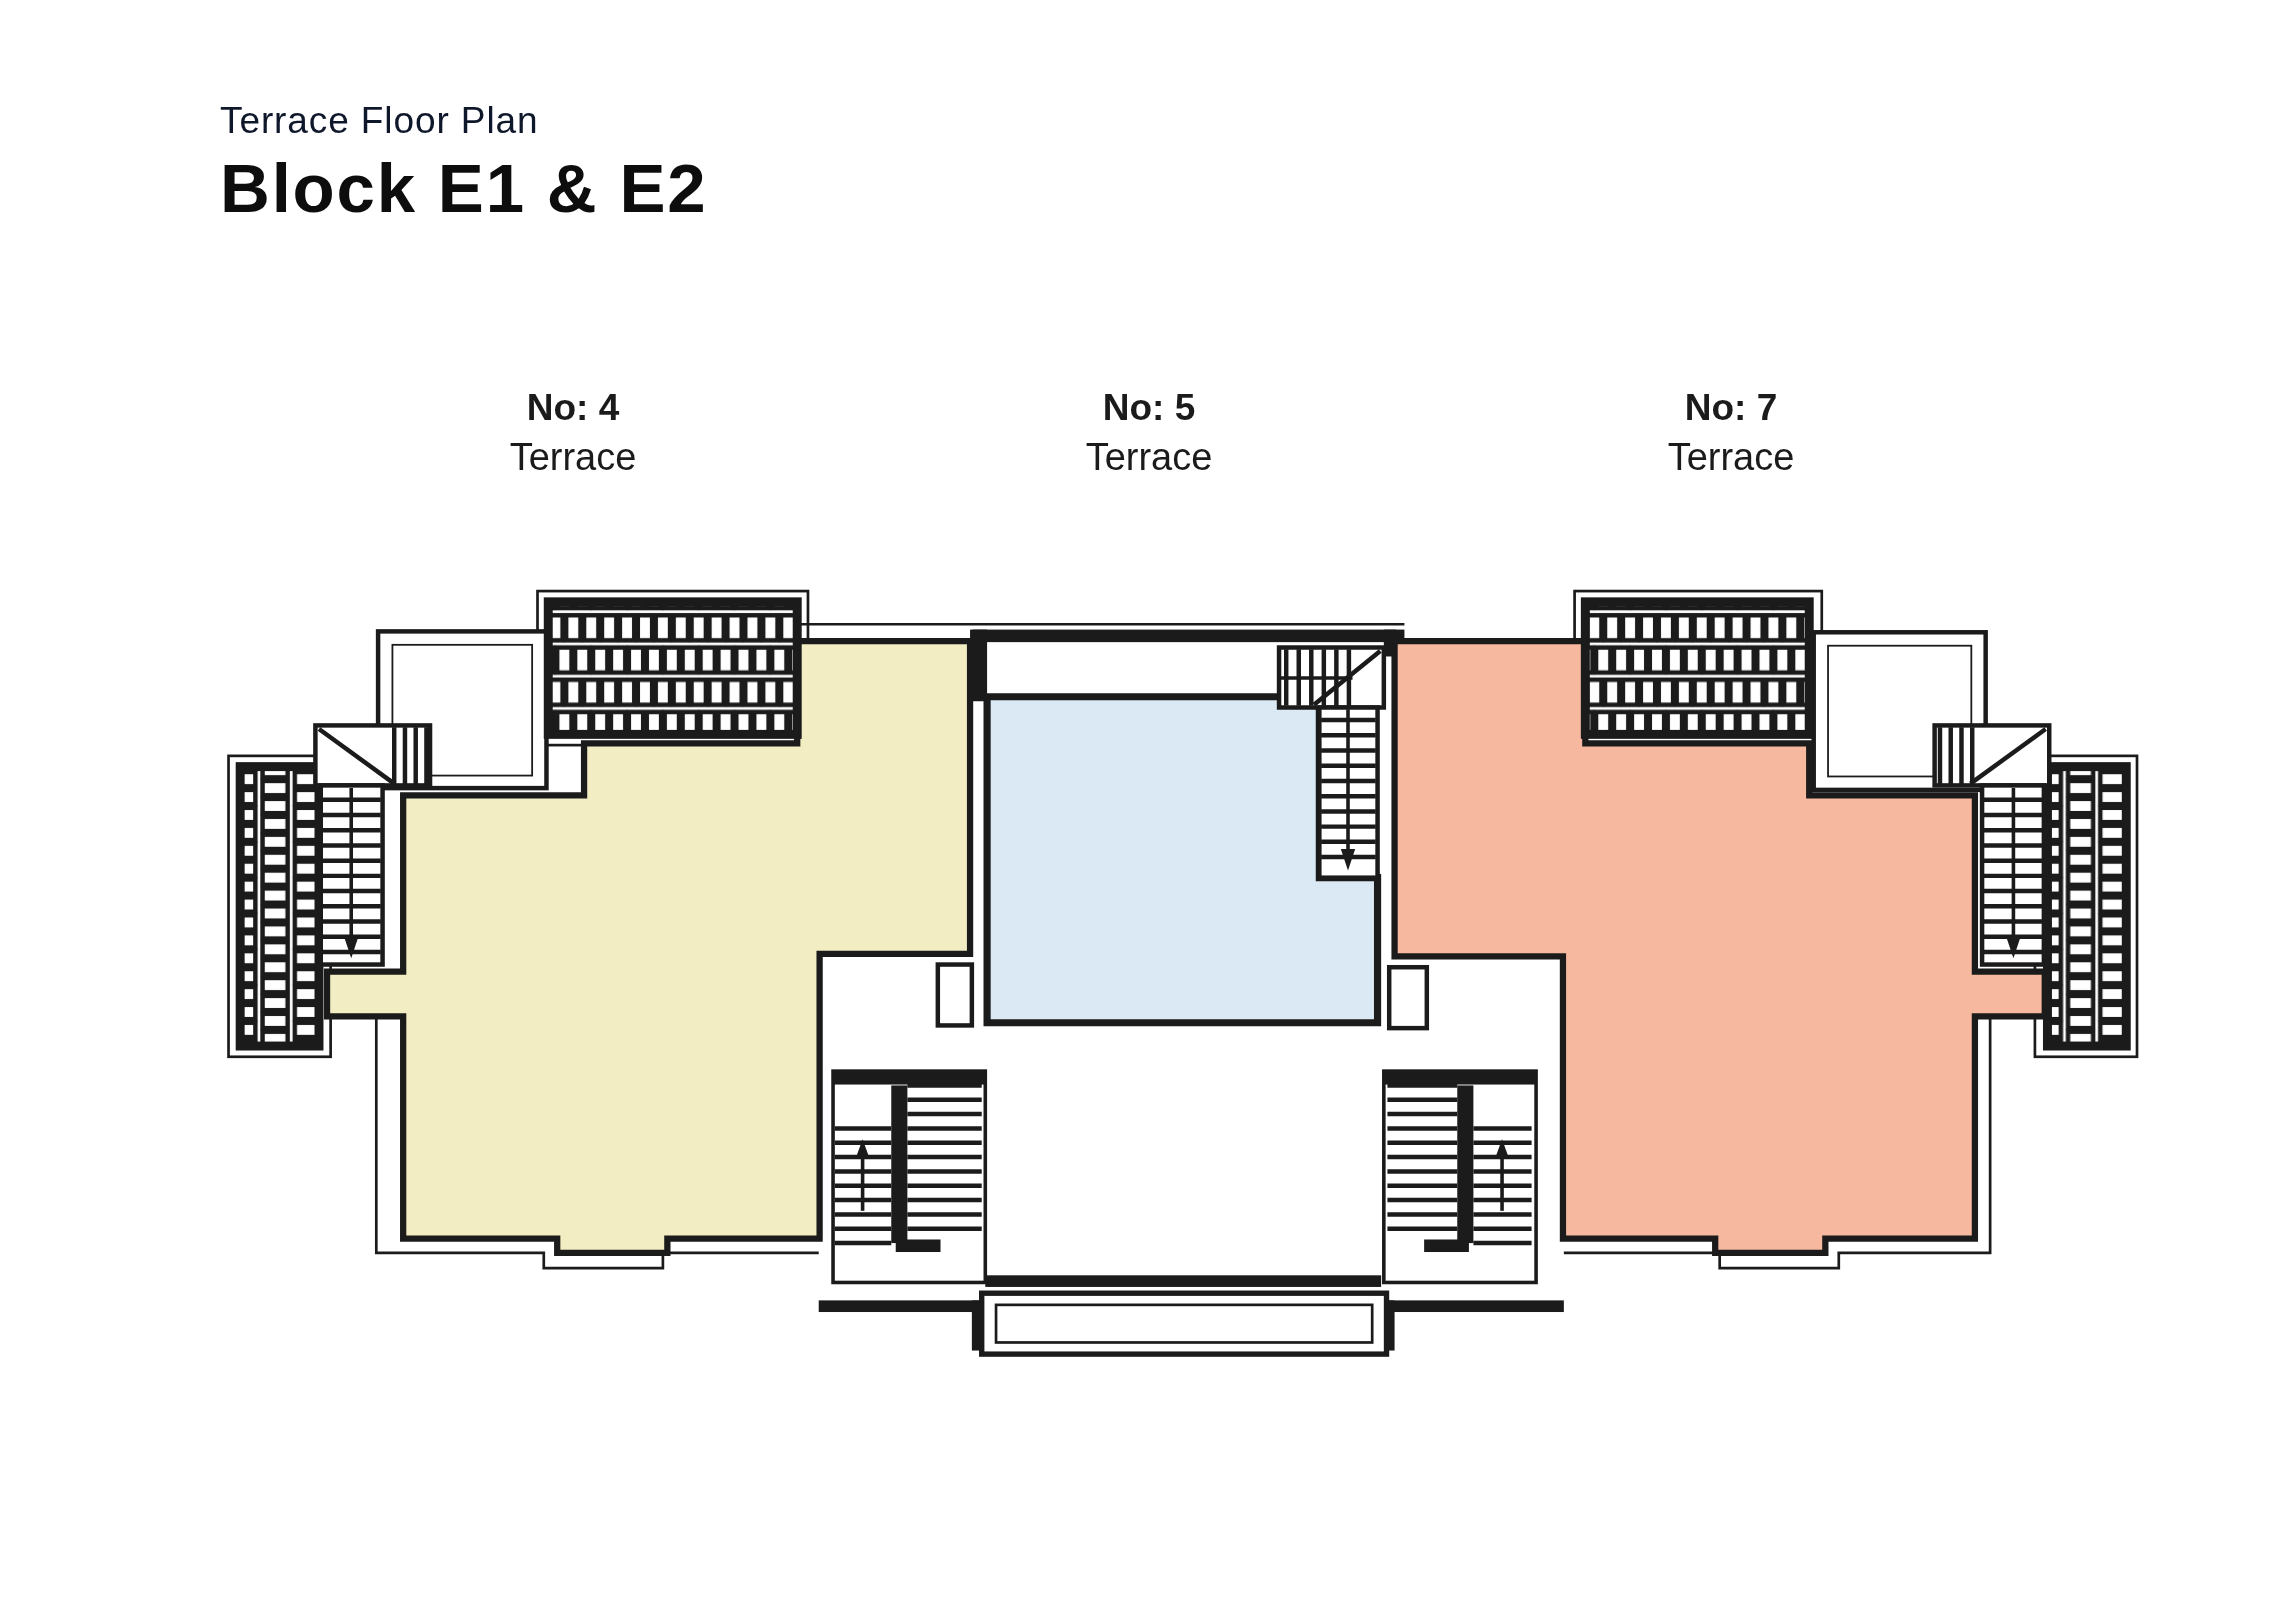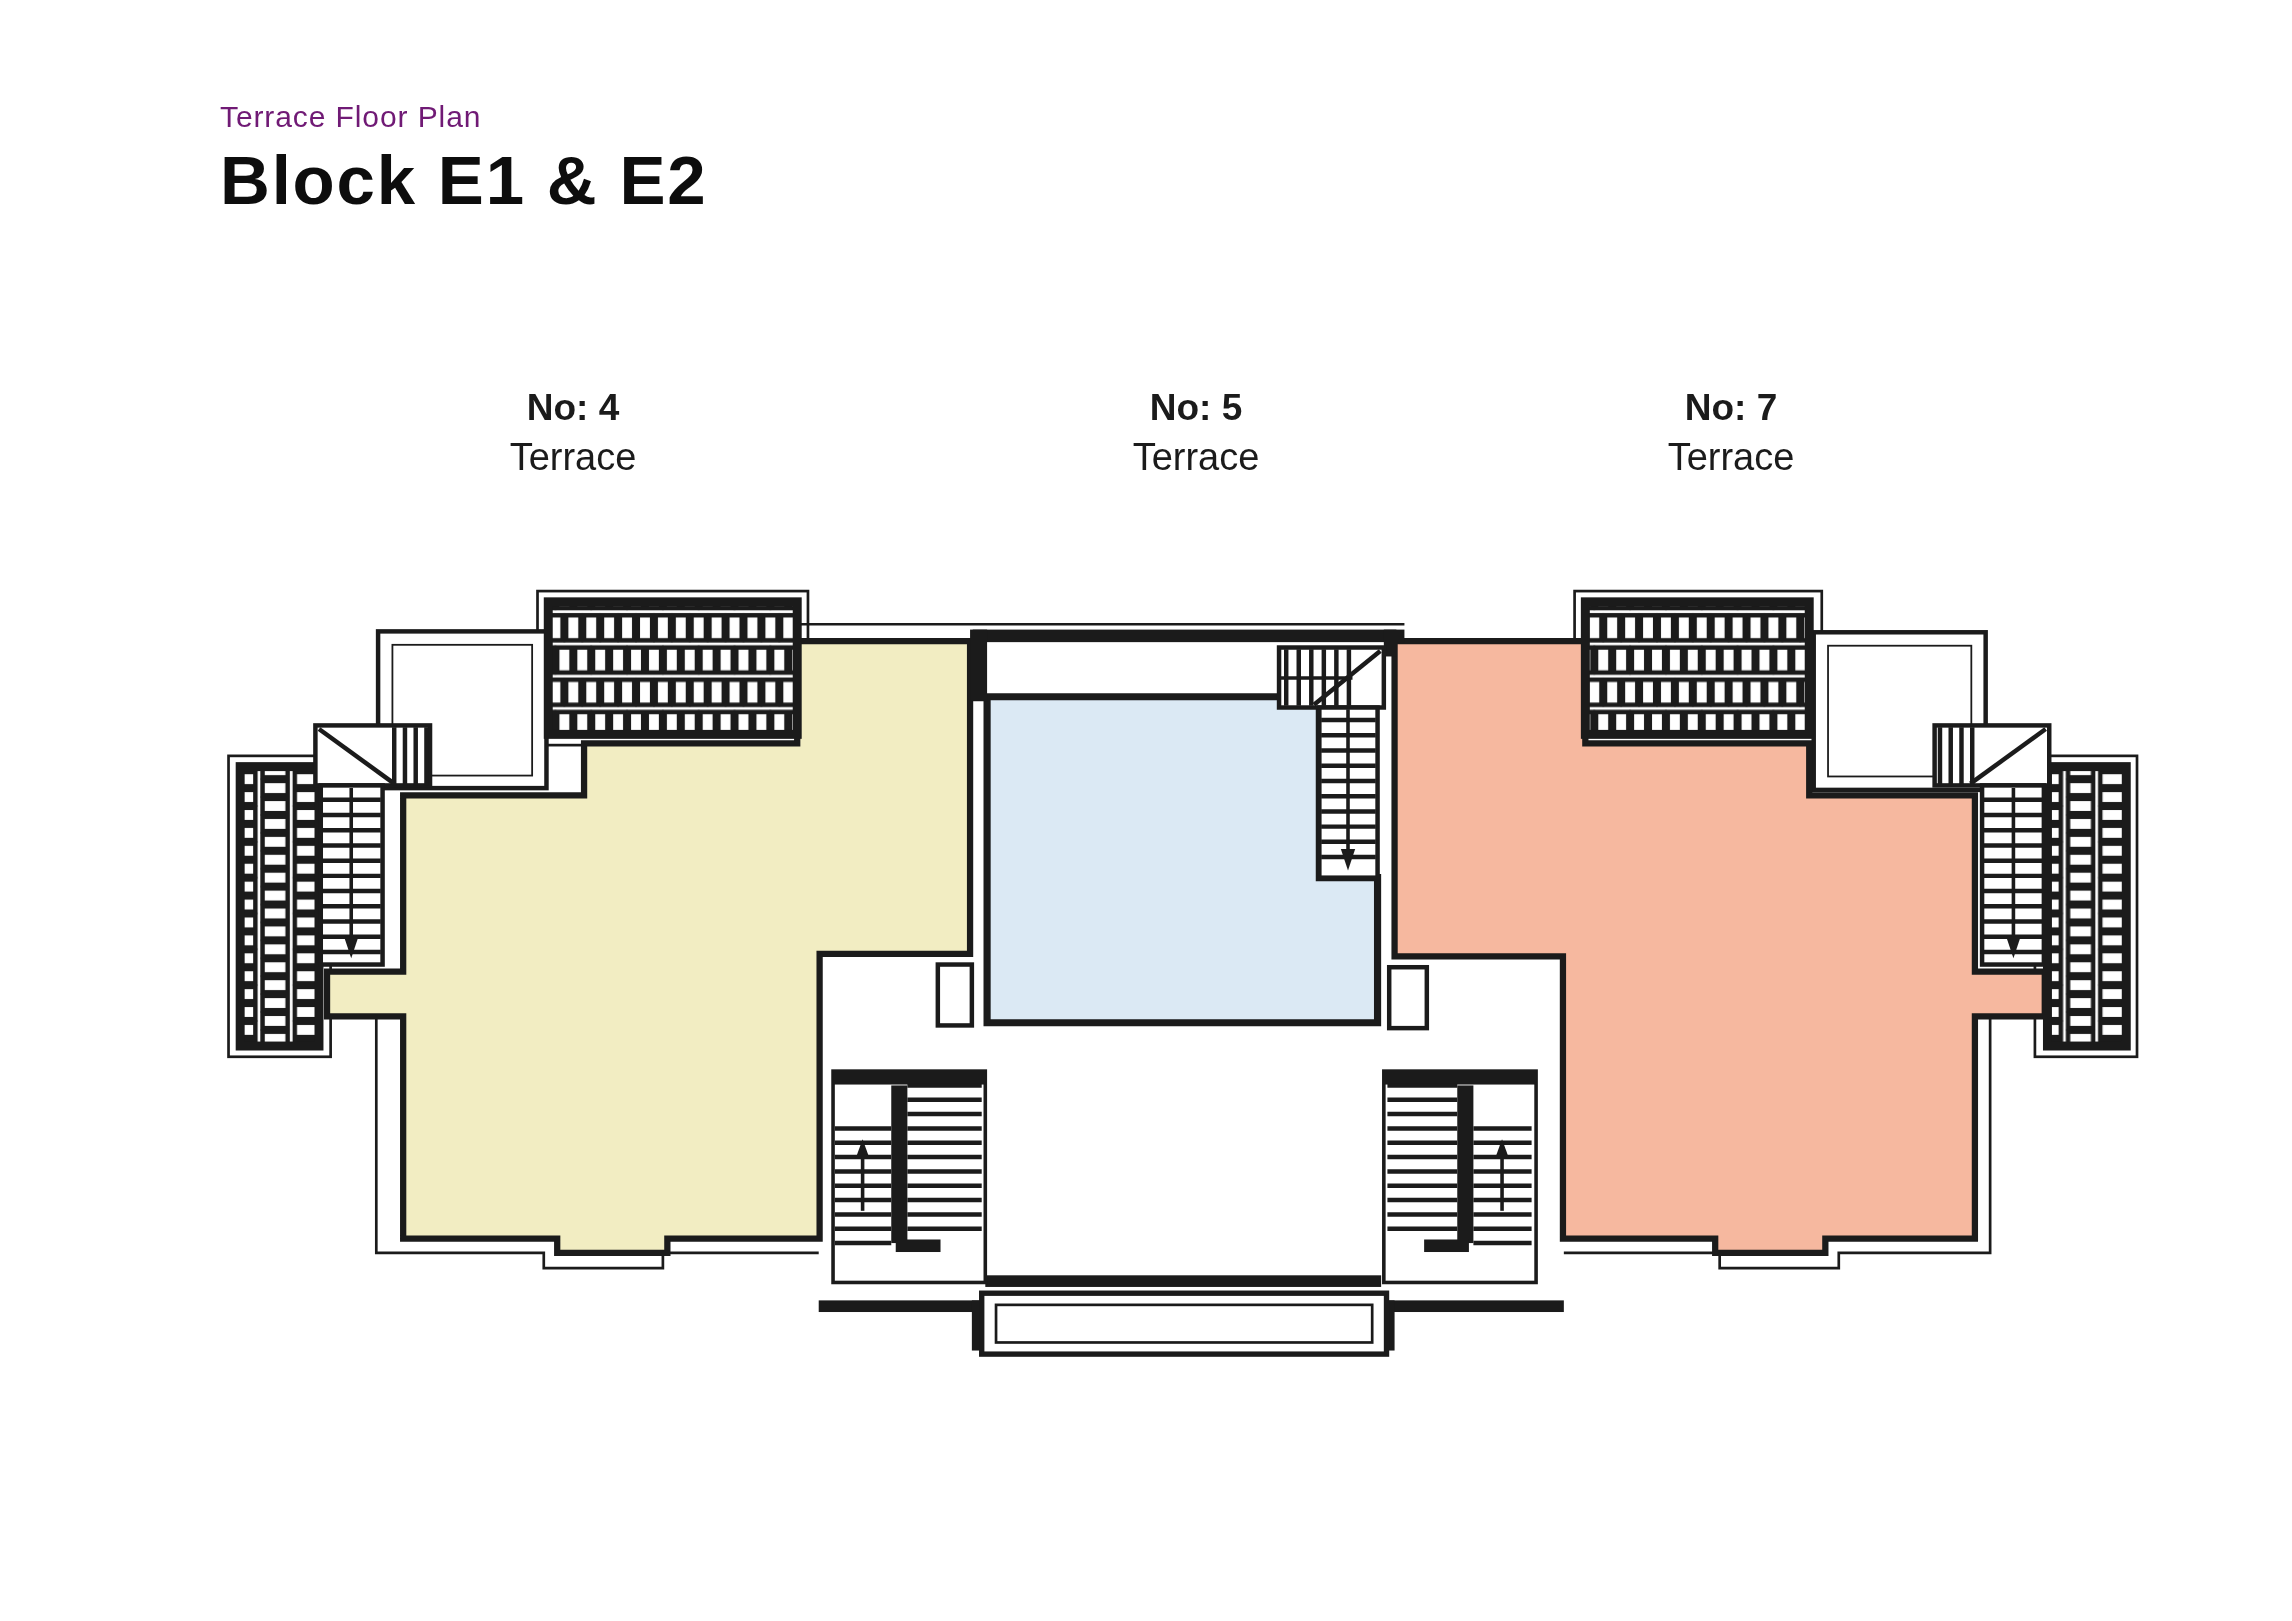--- a/index.html
+++ b/index.html
@@ -1,19 +1,19 @@
 <!DOCTYPE html>
 <html style="font-size:14.3px"><head>
 <meta charset="utf-8">
 <style>
   html,body{margin:0;padding:0;background:#ffffff;}
   body{width:2293px;height:1621px;position:relative;font-family:"Liberation Sans",sans-serif;color:#1b1b1b;}
   .page{position:absolute;inset:0;background:#fff;overflow:hidden;}
   header{position:absolute;left:220px;top:100px;}
-  .plan-title{font-size:30px;letter-spacing:0.9px;color:#701a75;}
+  .plan-title{font-size:37px;letter-spacing:0.9px;color:#0f172a;}
   .plan-subtitle{font-size:69px;font-weight:bold;letter-spacing:1.8px;margin-top:7.2px;color:#0d0d0d;}
   .unit-label{position:absolute;top:387px;transform:translateX(-50%);text-align:center;white-space:nowrap;}
   .unit-label .no{font-size:37px;font-weight:bold;text-align:center;}
   .unit-label .area{font-size:38px;margin-top:7.2px;}
   svg.plan{position:absolute;left:0;top:0;}
   .thin{fill:none;stroke:#1b1b1b;stroke-width:3;}
   .wall{fill:#1b1b1b;stroke:none;}
   .room{fill:#ffffff;stroke:#1b1b1b;stroke-width:5;}
   .room-inner{fill:none;stroke:#1b1b1b;stroke-width:2;}
   .unitpoly{stroke:#1b1b1b;stroke-width:7;}
@@ -31,21 +31,21 @@
 
   <header>
     <div class="plan-title">Terrace Floor Plan</div>
     <div class="plan-subtitle">Block E1 &amp; E2</div>
   </header>
 
   <div class="unit-label" style="left:573px">
     <div class="no">No: 4</div>
     <div class="area">Terrace</div>
   </div>
-  <div class="unit-label" style="left:1196px">
+  <div class="unit-label" style="left:1149px">
     <div class="no">No: 5</div>
     <div class="area">Terrace</div>
   </div>
   <div class="unit-label" style="left:1731px">
     <div class="no">No: 7</div>
     <div class="area">Terrace</div>
   </div>
 
   <svg class="plan" width="2293" height="1621" viewBox="0 0 2560 1810">
     <defs>

